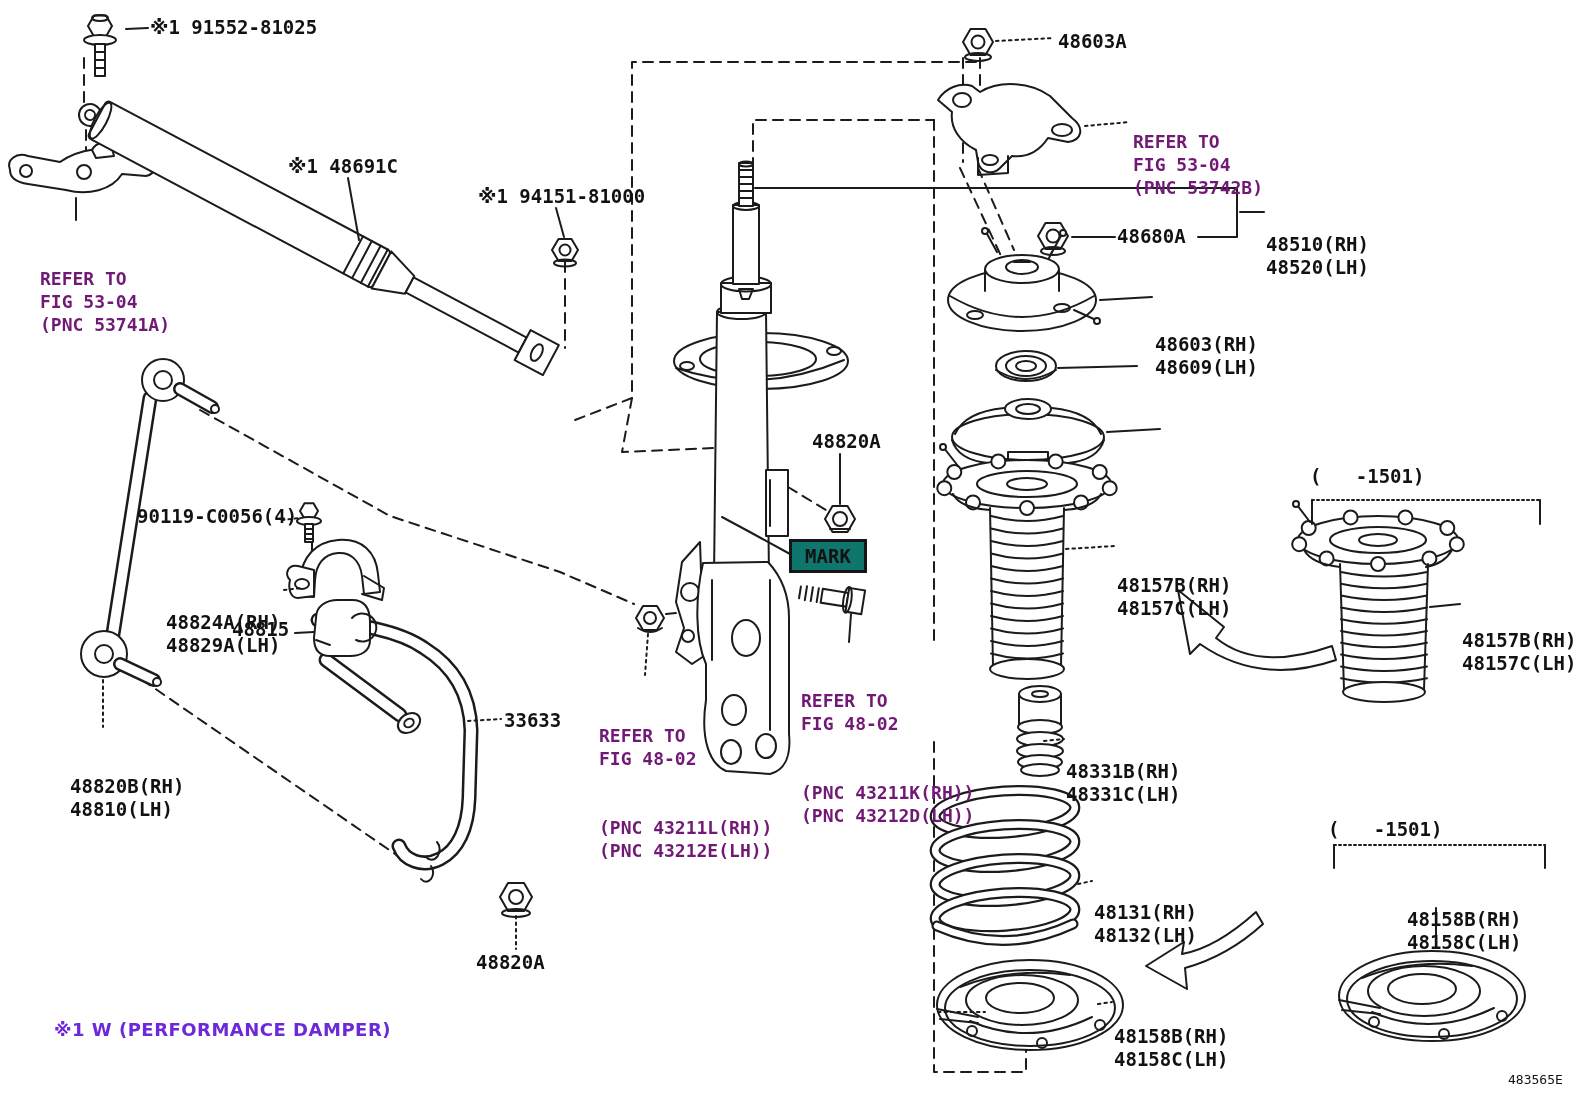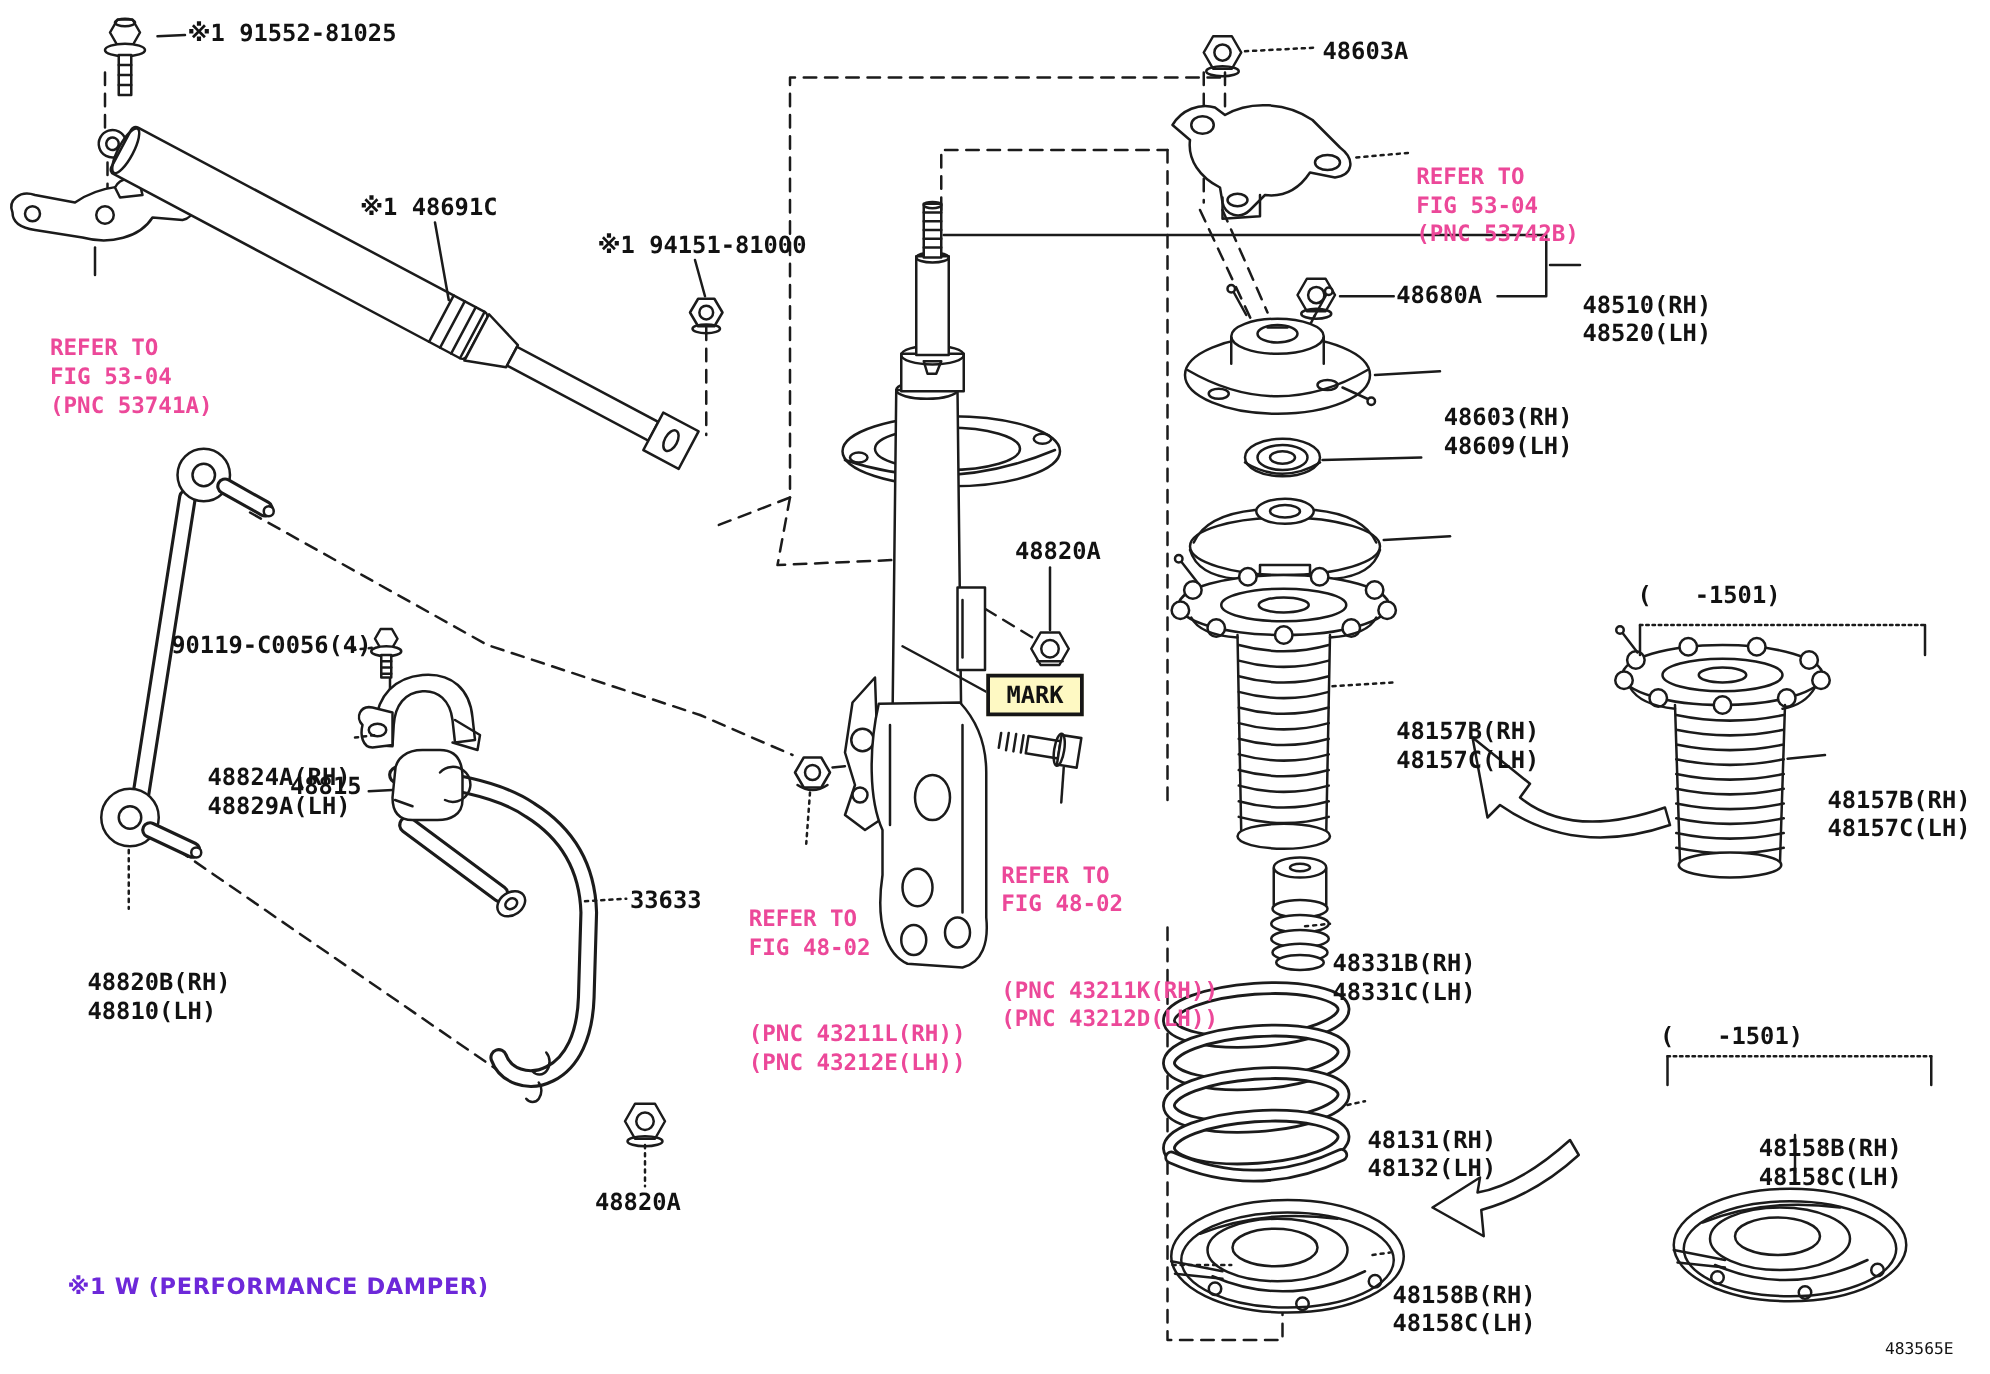--- a/index.html
+++ b/index.html
@@ -11,26 +11,26 @@
   svg .dash{stroke-dasharray:10 7;}
   svg .dot{stroke-dasharray:2.5 4;}
   svg .dot2{stroke-dasharray:2 3;}
   svg .to{stroke-width:14;}
   svg .to2{stroke-width:15;}
   svg .ti{stroke:#fff;stroke-width:9;}
   svg .ti2{stroke:#fff;stroke-width:10;}
   svg .co{stroke-width:11;}
   svg .ci{stroke:#fff;stroke-width:6.5;}
   .lbl{position:absolute;font-weight:700;font-size:19px;line-height:23px;color:#121212;white-space:pre;}
-  .ref{position:absolute;font-weight:700;font-size:18px;line-height:23px;color:#ec4899;white-space:pre;}
+  .ref{position:absolute;font-weight:700;font-size:18px;line-height:23px;color:#701a75;white-space:pre;}
   .note{position:absolute;font-weight:700;font-size:18px;color:#6d28d9;
         font-family:"DejaVu Sans","Liberation Sans",sans-serif;letter-spacing:.5px;}
   .code{position:absolute;font-weight:400;font-size:13px;color:#121212;}
   .markbox{position:absolute;left:789px;top:539px;width:72px;height:28px;border:3px solid #161616;
-           font-weight:700;font-size:19px;line-height:28px;text-align:center;color:#121212;background:#fef9c3;}
+           font-weight:700;font-size:19px;line-height:28px;text-align:center;color:#121212;background:#0f766e;}
 </style>
 </head>
 <body>
 
 <div id="stage">
 
 <svg id="art" width="1592" height="1099" viewBox="0 0 1592 1099">
 
   <defs>
     <g id="dishShape">
@@ -373,21 +373,21 @@
   <div>REFER TO</div><div>FIG 53-04</div><div>(PNC 53741A)</div>
 </div>
 <div class="lbl" style="left:1058px;top:30px">48603A</div>
 <div class="ref" style="left:1133px;top:84px">
   <div>REFER TO</div><div>FIG 53-04</div><div>(PNC 53742B)</div>
 </div>
 <div class="lbl" style="left:1266px;top:187px">
   <div>48510(RH)</div><div>48520(LH)</div>
 </div>
 <div class="lbl" style="left:1117px;top:225px">48680A</div>
-<div class="lbl" style="left:1155px;top:277px">
+<div class="lbl" style="left:1155px;top:287px">
   <div>48603(RH)</div><div>48609(LH)</div>
 </div>
 <div class="lbl" style="left:1117px;top:528px">
   <div>48157B(RH)</div><div>48157C(LH)</div>
 </div>
 <div class="lbl" style="left:1310px;top:465px">(   -1501)</div>
 <div class="lbl" style="left:1462px;top:583px">
   <div>48157B(RH)</div><div>48157C(LH)</div>
 </div>
 <div class="lbl" style="left:812px;top:430px">48820A</div>

